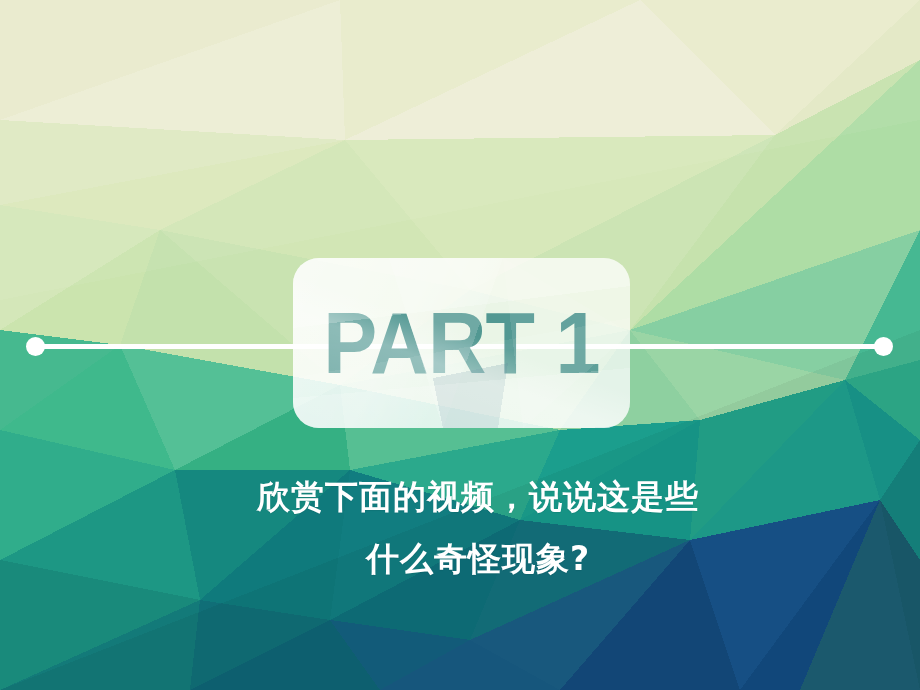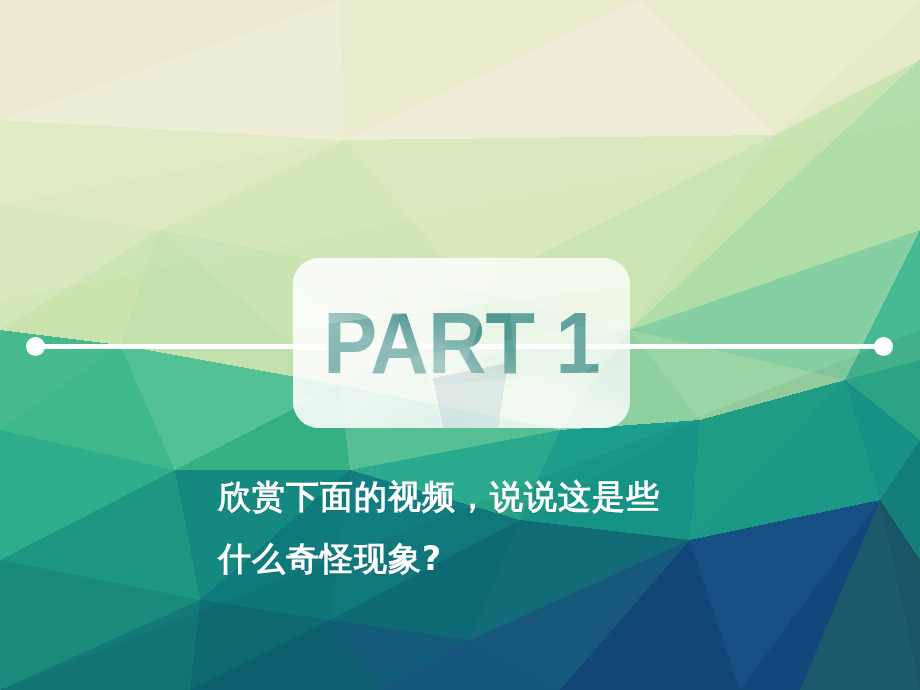--- a/index.html
+++ b/index.html
@@ -112,20 +112,21 @@
     margin: 0;
     color: #ffffff;
     font-family: "DejaVu Sans", "Liberation Sans", sans-serif;
     font-weight: bold;
     font-size: 33px;
     line-height: 62px;
     letter-spacing: 1px;
     white-space: pre-wrap;
     text-shadow: 0 1px 1px rgba(0,0,0,0.07);
     user-select: none;
+    text-align: center;
   }
 </style>
 </head>
 <body>
 
 <div id="slide">
 
   <svg id="bg-poly" viewBox="0 0 920 690" preserveAspectRatio="none" shape-rendering="crispEdges">
     <defs>
       <linearGradient id="gcream" x1="0" y1="0" x2="1" y2="0.3">

